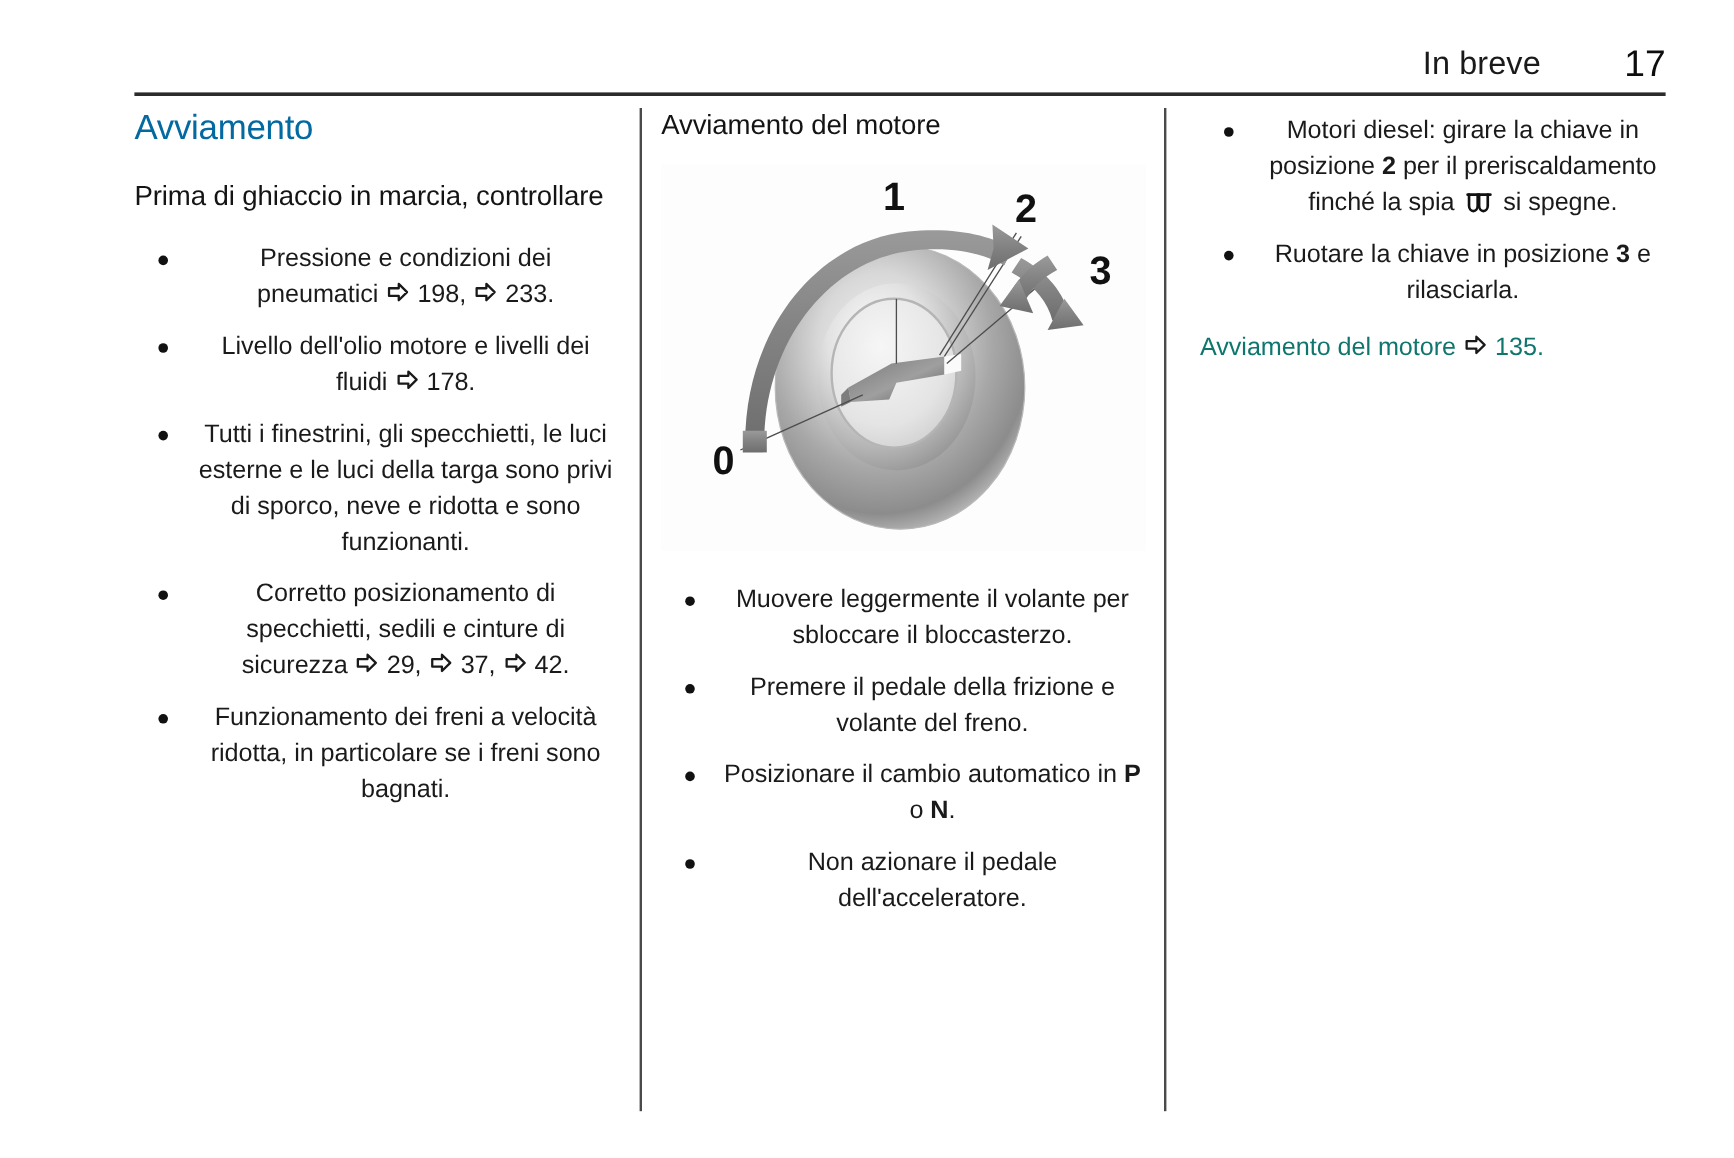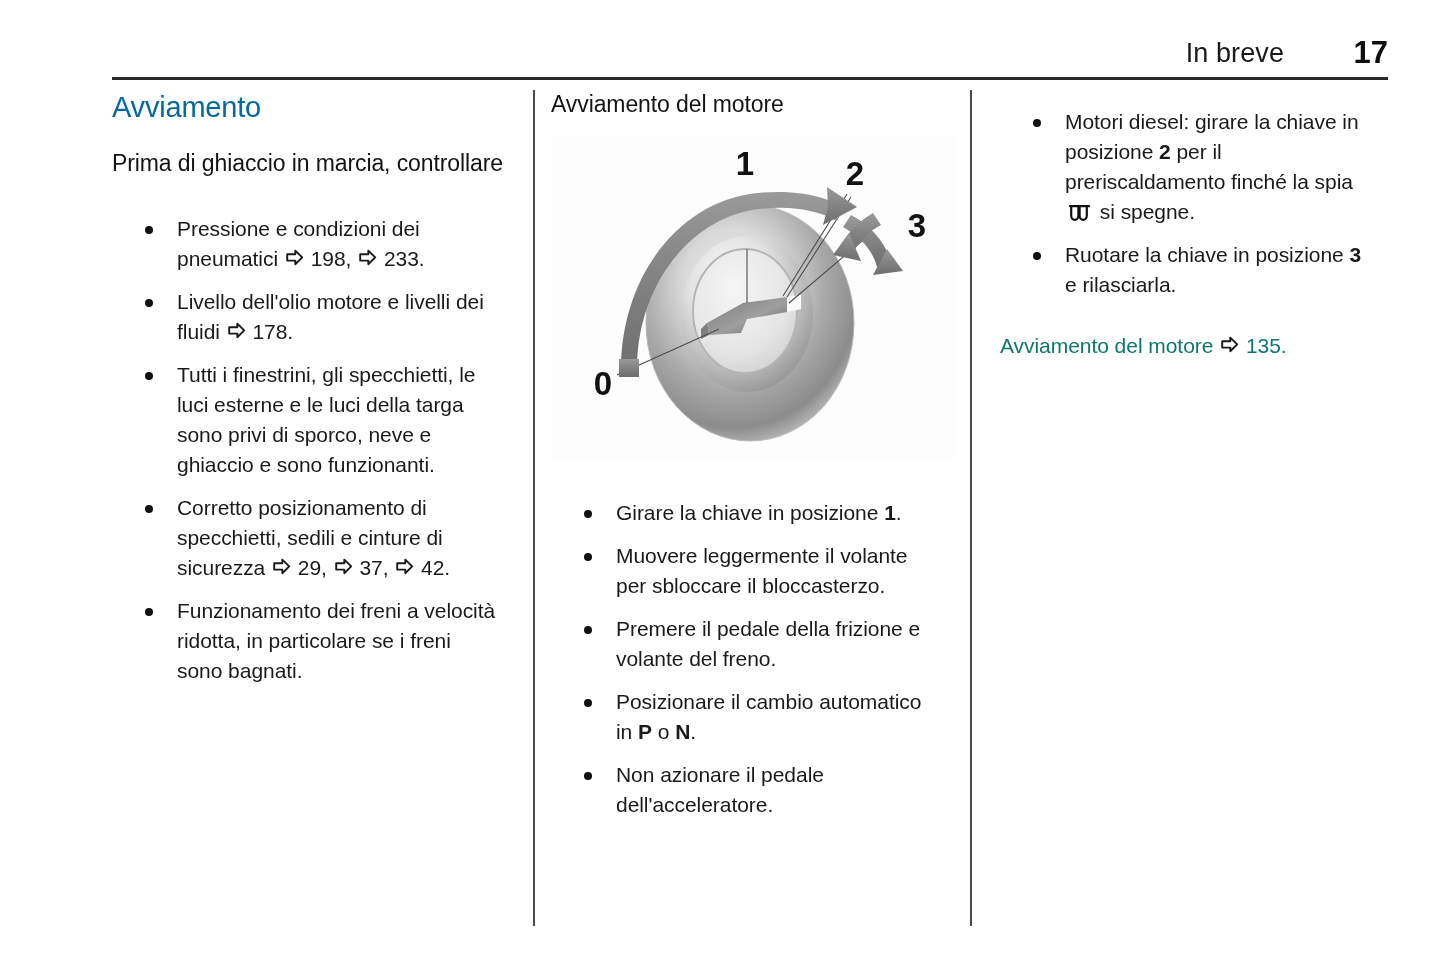--- a/index.html
+++ b/index.html
@@ -36,21 +36,21 @@
   }
   .header-title {
     font-size: 27px;
     font-weight: 400;
     letter-spacing: 0.1px;
     line-height: 30px;
     color: #1a1a1a;
   }
   .header-pageno {
     font-size: 31px;
-    font-weight: 700;
+    font-weight: 400;
     line-height: 30px;
     margin-left: 60px;
     min-width: 44px;
     text-align: right;
     color: #0d0d0d;
   }
   .header-rule {
     position: absolute;
     left: 112px;
     top: 77px;
@@ -102,23 +102,24 @@
     font-weight: 400;
     line-height: 29px;
     letter-spacing: -0.1px;
     color: #141414;
   }
   .spacer-after-h1 { height: 25px; }
   .spacer-after-h2 { height: 19px; }
 
   
   ul.bullets {
-    margin: 17px;
+    margin: 4px;
     padding: 0;
     list-style: none;
+    text-align: center;
   }
   ul.bullets > li {
     position: relative;
     padding-left: 48px;
     margin-bottom: 13px;
     font-size: 21px;
     line-height: 30px;
     letter-spacing: -0.05px;
     color: #1a1a1a;
   }
@@ -199,21 +200,21 @@
       <div class="spacer-after-h2"></div>
       <ul class="bullets">
           <li><span class="bullet-dot"></span><span>Pressione e condizioni dei pneumatici <span class="ref-arrow"><svg width="19" height="19" viewBox="0 0 19 19" xmlns="http://www.w3.org/2000/svg">
                   <path d="M2.2 6.2 H10.3 V2.6 L17.2 9.4 L10.3 16.2 V12.6 H2.2 Z" fill="none" stroke="#1a1a1a" stroke-width="1.9" stroke-linejoin="round"></path>
                 </svg></span> 198, <span class="ref-arrow"><svg width="19" height="19" viewBox="0 0 19 19" xmlns="http://www.w3.org/2000/svg">
                   <path d="M2.2 6.2 H10.3 V2.6 L17.2 9.4 L10.3 16.2 V12.6 H2.2 Z" fill="none" stroke="#1a1a1a" stroke-width="1.9" stroke-linejoin="round"></path>
                 </svg></span> 233.</span></li>
           <li><span class="bullet-dot"></span><span>Livello dell'olio motore e livelli dei fluidi <span class="ref-arrow"><svg width="19" height="19" viewBox="0 0 19 19" xmlns="http://www.w3.org/2000/svg">
                   <path d="M2.2 6.2 H10.3 V2.6 L17.2 9.4 L10.3 16.2 V12.6 H2.2 Z" fill="none" stroke="#1a1a1a" stroke-width="1.9" stroke-linejoin="round"></path>
                 </svg></span> 178.</span></li>
-          <li><span class="bullet-dot"></span><span>Tutti i finestrini, gli specchietti, le luci esterne e le luci della targa sono privi di sporco, neve e ghiaccio e sono funzionanti.</span></li>
+          <li><span class="bullet-dot"></span><span>Tutti i finestrini, gli specchietti, le luci esterne e le luci della targa sono privi di sporco, neve e ridotta e sono funzionanti.</span></li>
           <li><span class="bullet-dot"></span><span>Corretto posizionamento di specchietti, sedili e cinture di sicurezza <span class="ref-arrow"><svg width="19" height="19" viewBox="0 0 19 19" xmlns="http://www.w3.org/2000/svg">
                   <path d="M2.2 6.2 H10.3 V2.6 L17.2 9.4 L10.3 16.2 V12.6 H2.2 Z" fill="none" stroke="#1a1a1a" stroke-width="1.9" stroke-linejoin="round"></path>
                 </svg></span> 29, <span class="ref-arrow"><svg width="19" height="19" viewBox="0 0 19 19" xmlns="http://www.w3.org/2000/svg">
                   <path d="M2.2 6.2 H10.3 V2.6 L17.2 9.4 L10.3 16.2 V12.6 H2.2 Z" fill="none" stroke="#1a1a1a" stroke-width="1.9" stroke-linejoin="round"></path>
                 </svg></span> 37, <span class="ref-arrow"><svg width="19" height="19" viewBox="0 0 19 19" xmlns="http://www.w3.org/2000/svg">
                   <path d="M2.2 6.2 H10.3 V2.6 L17.2 9.4 L10.3 16.2 V12.6 H2.2 Z" fill="none" stroke="#1a1a1a" stroke-width="1.9" stroke-linejoin="round"></path>
                 </svg></span> 42.</span></li>
           <li><span class="bullet-dot"></span><span>Funzionamento dei freni a velocità ridotta, in particolare se i freni sono bagnati.</span></li>
         </ul>
     </div>
@@ -304,21 +305,20 @@
           <text x="194" y="38" font-family="Liberation Sans, sans-serif" font-size="33" font-weight="700" fill="#111" text-anchor="middle">1</text>
           <text x="304" y="48" font-family="Liberation Sans, sans-serif" font-size="33" font-weight="700" fill="#111" text-anchor="middle">2</text>
           <text x="366" y="100" font-family="Liberation Sans, sans-serif" font-size="33" font-weight="700" fill="#111" text-anchor="middle">3</text>
           <text x="52" y="258" font-family="Liberation Sans, sans-serif" font-size="33" font-weight="700" fill="#111" text-anchor="middle">0</text>
         </svg>
       </div>
 
       <div class="fig-gap"></div>
 
       <ul class="bullets">
-          <li><span class="bullet-dot"></span><span>Girare la chiave in posizione <b class="kb">1</b>.</span></li>
           <li><span class="bullet-dot"></span><span>Muovere leggermente il volante per sbloccare il bloccasterzo.</span></li>
           <li><span class="bullet-dot"></span><span>Premere il pedale della frizione e volante del freno.</span></li>
           <li><span class="bullet-dot"></span><span>Posizionare il cambio automatico in <b class="kb">P</b> o <b class="kb">N</b>.</span></li>
           <li><span class="bullet-dot"></span><span>Non azionare il pedale dell'acceleratore.</span></li>
         </ul>
     </div>
 
     <div class="col col-3">
       <ul class="bullets">
           <li><span class="bullet-dot"></span><span>Motori diesel: girare la chiave in posizione <b class="kb">2</b> per il preriscaldamento finché la spia <span class="glow-icon"><svg width="25" height="20" viewBox="0 0 25 20" xmlns="http://www.w3.org/2000/svg">

